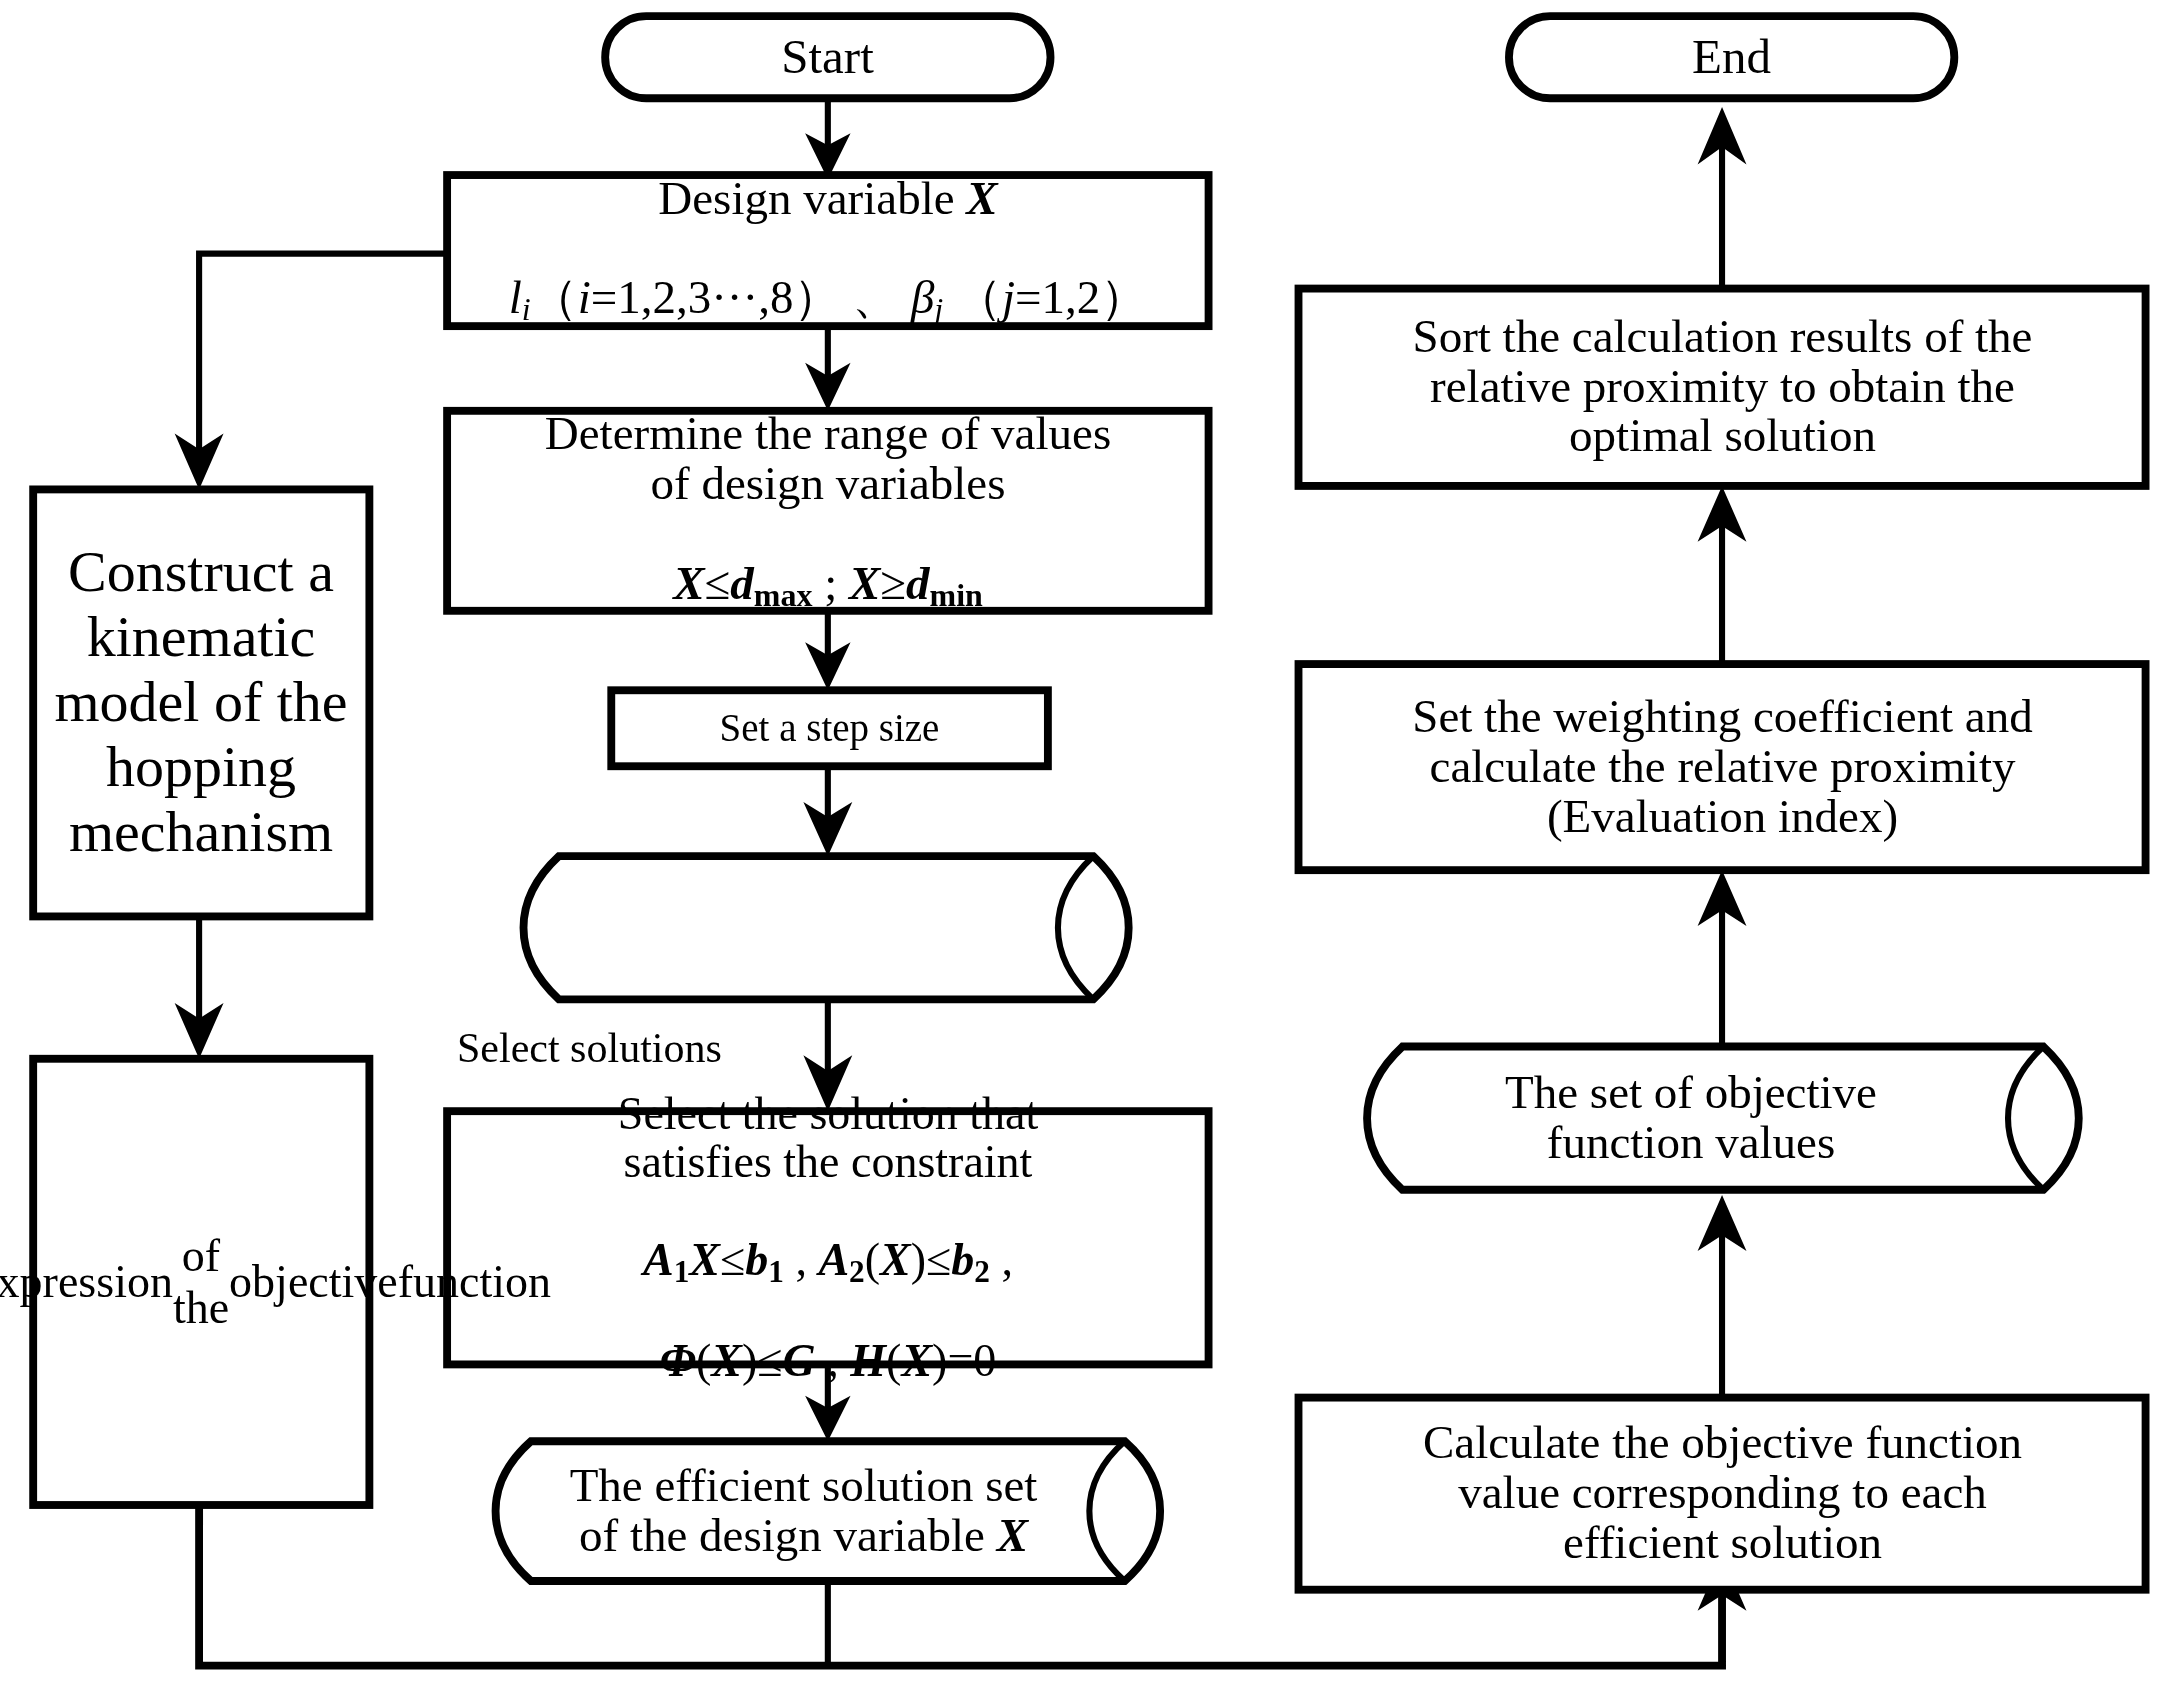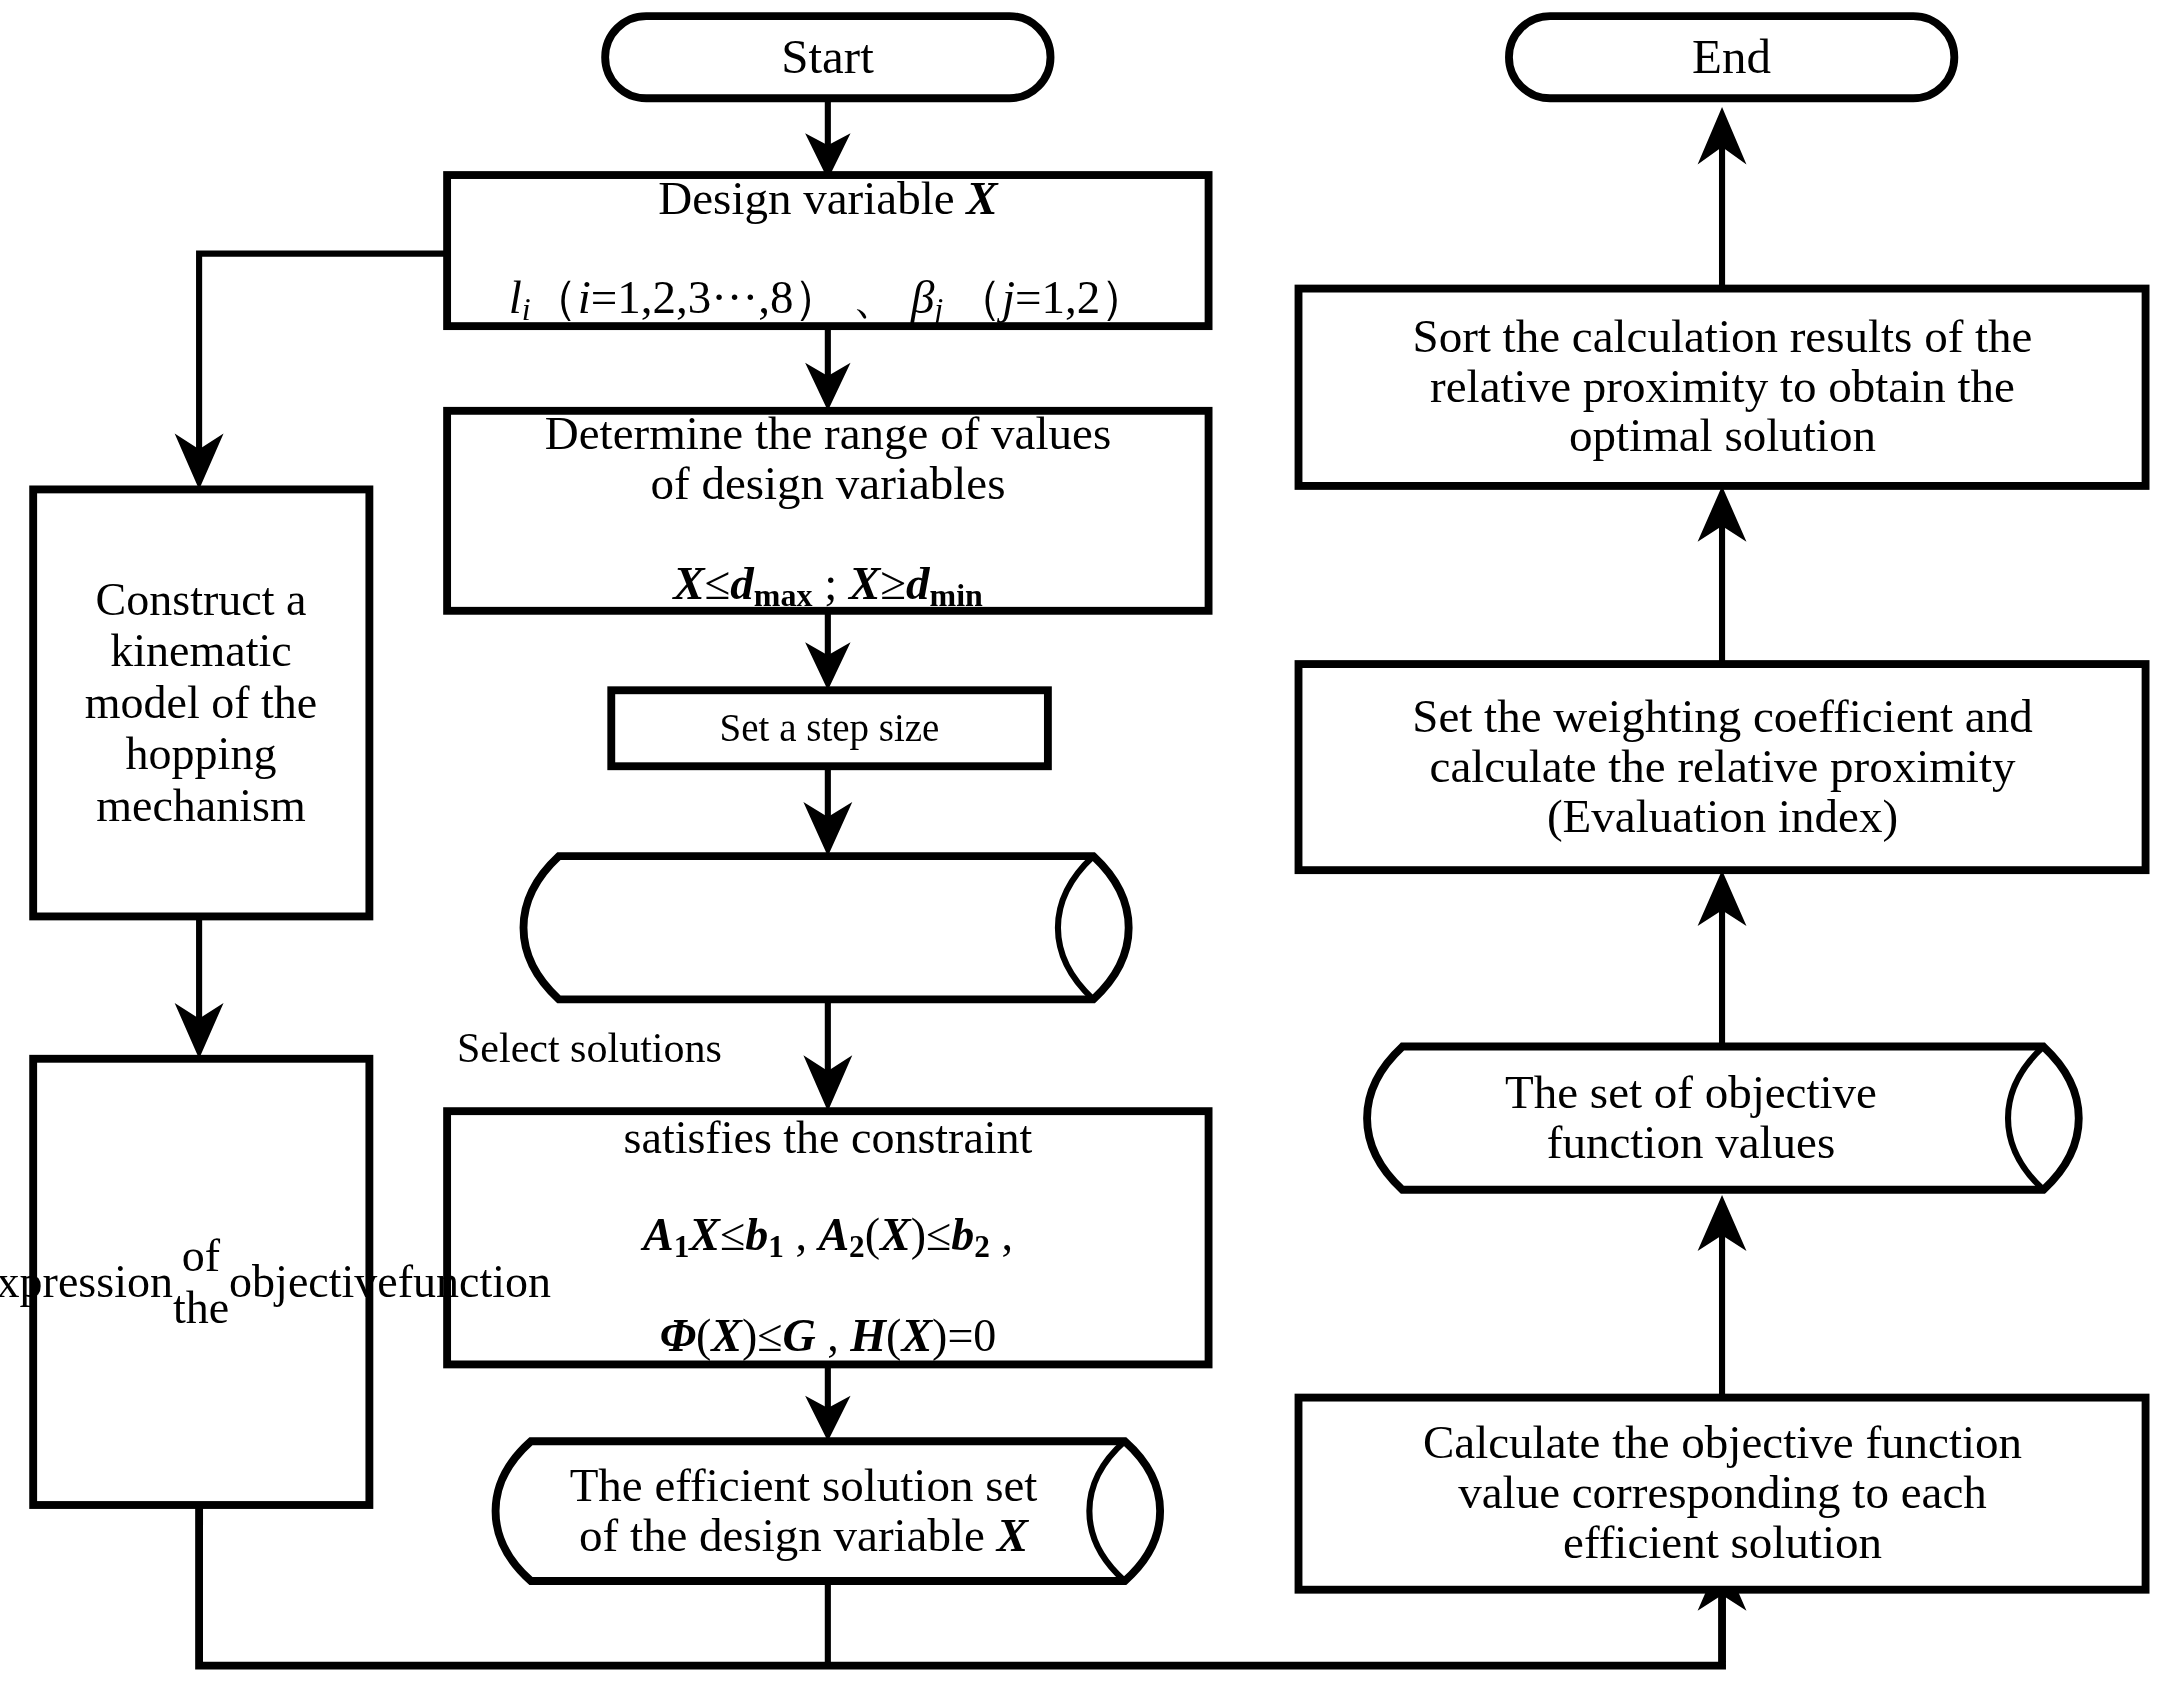--- a/index.html
+++ b/index.html
@@ -209,35 +209,36 @@
     <div>of design variables</div>
     <div class="mathline">
       <span>X</span><span class="mup">≤</span><span>d</span><span class="nsub">max</span><span class="mup"> ; </span><span>X</span><span class="mup">≥</span><span>d</span><span class="nsub">min</span>
     </div>
   </div>
 
   <div class="node-text t-proc" style="left:611px; top:690px; width:437px; height:76px; font-size:39px;">Set a  step size</div>
 
 
   <div class="node-text" style="left:447px; top:1111px; width:762px; height:253px; flex-direction:column; font-size:46px;">
+    <div>Select the solution that</div>
     <div>satisfies the constraint</div>
     <div class="mathline">
       <span>A</span><span class="nsub">1</span><span>X</span><span class="mup">≤</span><span>b</span><span class="nsub">1</span><span class="mup"> , </span><span>A</span><span class="nsub">2</span><span class="mup">(</span><span>X</span><span class="mup">)≤</span><span>b</span><span class="nsub">2</span><span class="mup"> ,</span>
     </div>
     <div class="mathline">
       <span>Φ</span><span class="mup">(</span><span>X</span><span class="mup">)≤</span><span>G</span><span class="mup"> , </span><span>H</span><span class="mup">(</span><span>X</span><span class="mup">)=0</span>
     </div>
   </div>
 
   <div class="node-text" style="left:498px; top:1441px; width:611px; height:140px; flex-direction:column; font-size:47px;">
     <div>The efficient solution set</div>
     <div>of the design variable <span class="mb">X</span></div>
   </div>
 
-  <div class="node-text t-left" style="left:33px; top:489px; width:336px; height:427px; font-size:46px; line-height:1.12;text-align:center;">Construct a
+  <div class="node-text t-left" style="left:33px; top:489px; width:336px; height:427px; font-size:58px; line-height:1.12;text-align:center;">Construct a
 kinematic
 model of the
 hopping
 mechanism</div>
 
   <div class="node-text" style="left:33px; top:1059px; width:336px; height:446px; font-size:46px; line-height:1.12;">
     <div>Derive the</div>
     <div>expression</div>
     <div>of the</div>
     <div>objective</div>

